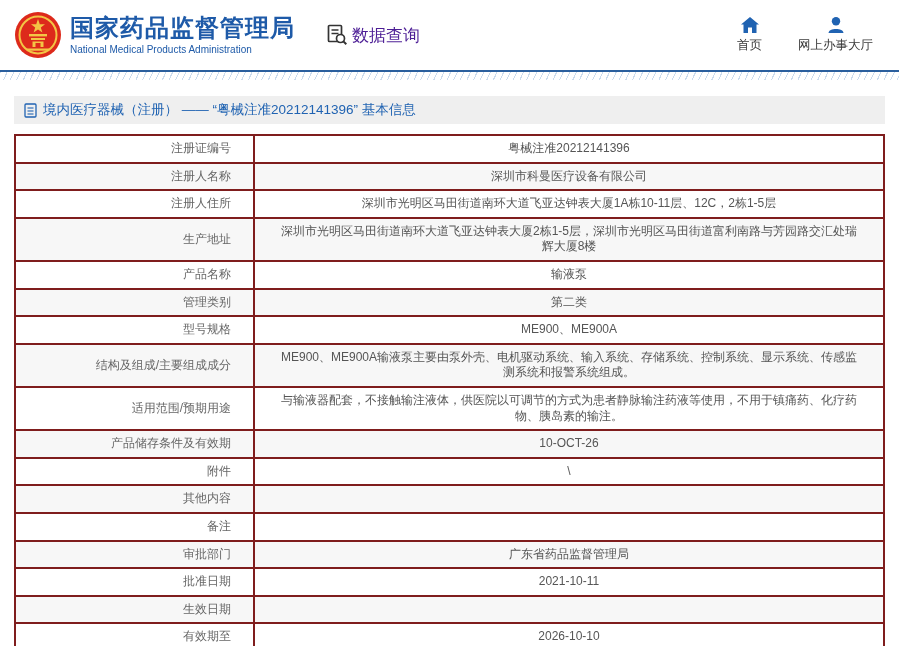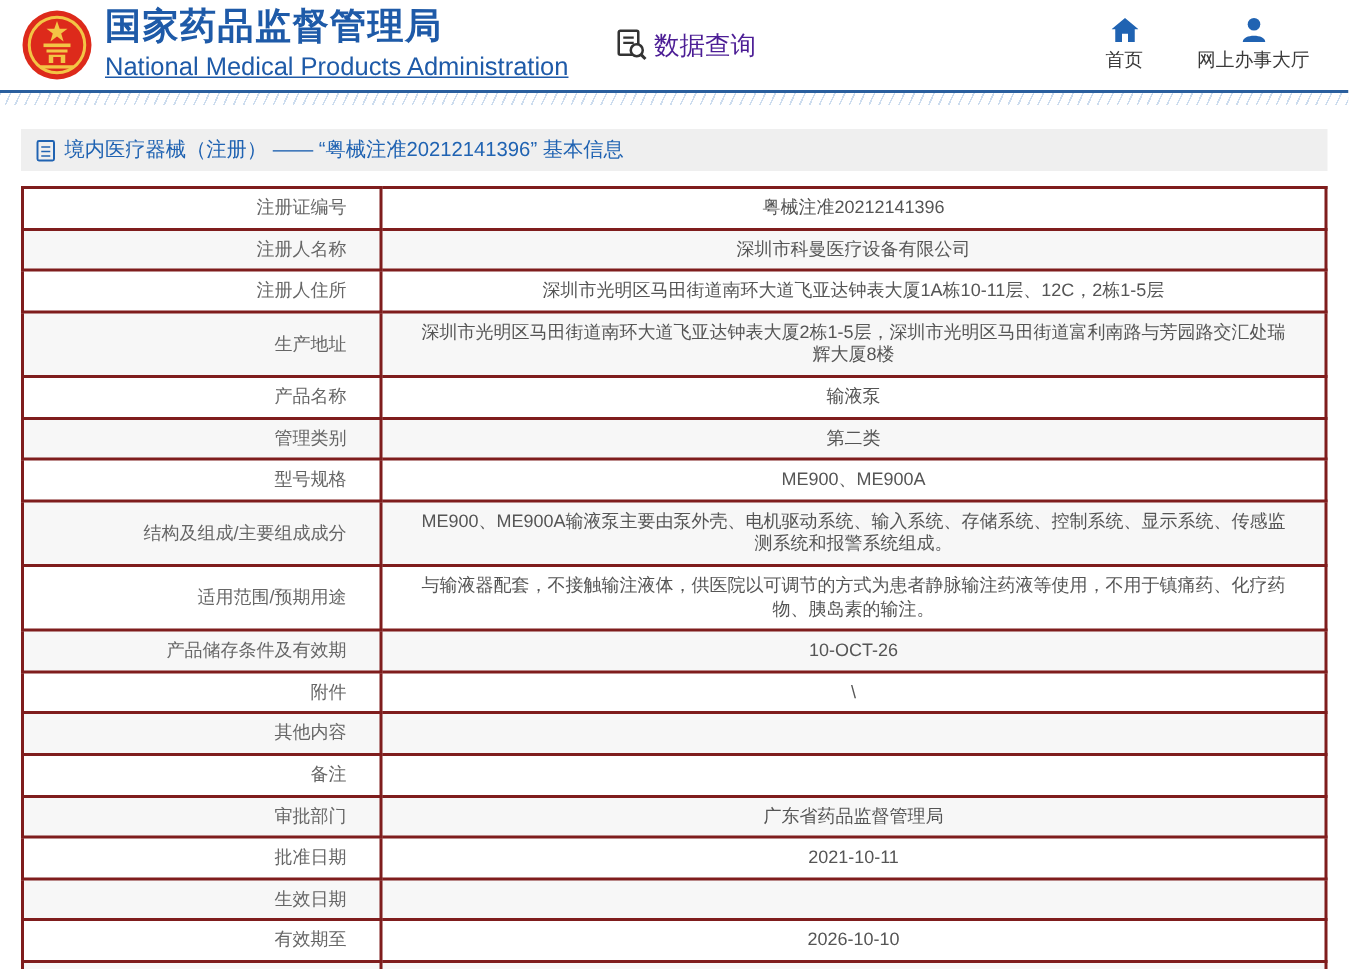--- a/index.html
+++ b/index.html
@@ -1,24 +1,24 @@
 <!DOCTYPE html>
 <html><head>
 <meta charset="utf-8">
 <style>
   * { box-sizing: border-box; margin: 0; padding: 0; }
   html,body { width: 899px; height: 646px; background: #fff; overflow: hidden;
     font-family: "Liberation Sans", "DejaVu Sans", sans-serif; }
 
   
-  .header { height: 60px; display: flex; align-items: center; padding: 0 26px 0 14px; background:#fff; }
+  .header { height: 70px; display: flex; align-items: center; padding: 0 26px 0 14px; background:#fff; }
   .emblem { width: 48px; height: 48px; flex: 0 0 48px; }
   .brand { margin-left: 8px; display: flex; flex-direction: column; }
   .brand-cn { font-size: 24px; font-weight: bold; color: #1e5aa8; letter-spacing: 1px; line-height: 1.1; }
-  .brand-en { font-size: 17px; color: #1e5aa8; margin-top: 3px; text-decoration: underline; }
+  .brand-en { font-size: 10px; color: #1e5aa8; margin-top: 3px; }
   .data-query { display: flex; align-items: center; gap: 3px; margin-left: 30px; cursor: pointer; }
   .data-query-label { font-size: 17px; color: #4c1d95; }
   .nav { margin-left: auto; display: flex; gap: 36px; }
   .nav-item { display: flex; flex-direction: column; align-items: center; gap: 4px;
     font-size: 12.5px; color: #3a3a3a; cursor: pointer; }
   .header-rule { height: 2px; background: #2a5f9e; }
   .stripe-band { height: 8px;
     background: repeating-linear-gradient(115deg, #ccdcee 0, #ccdcee 1px, transparent 1px, transparent 6px); }
 
   

